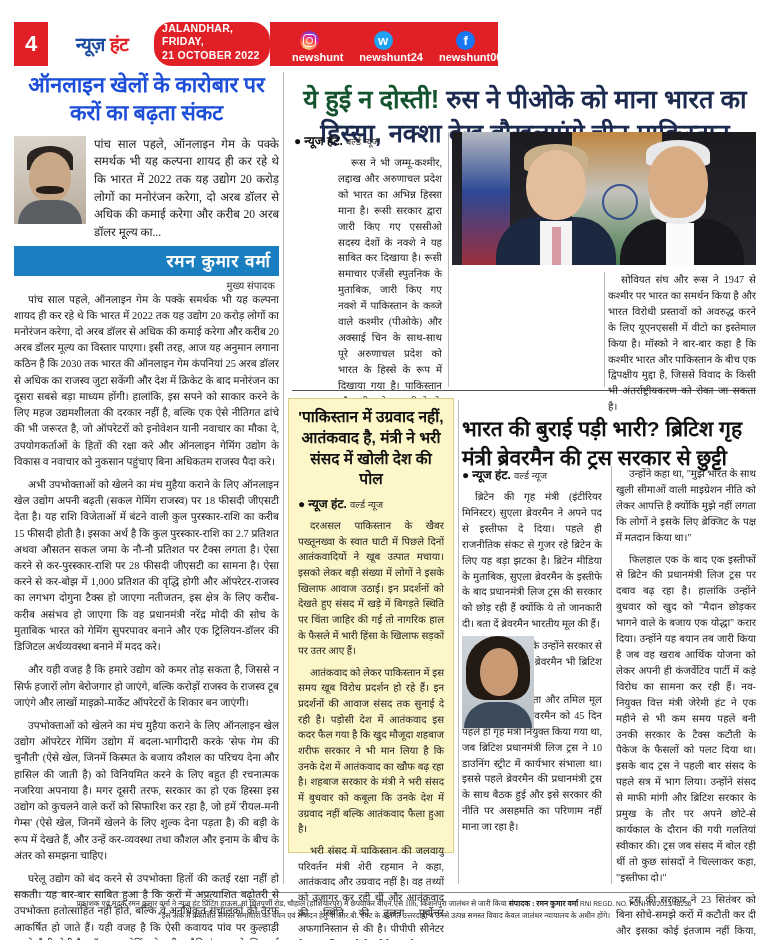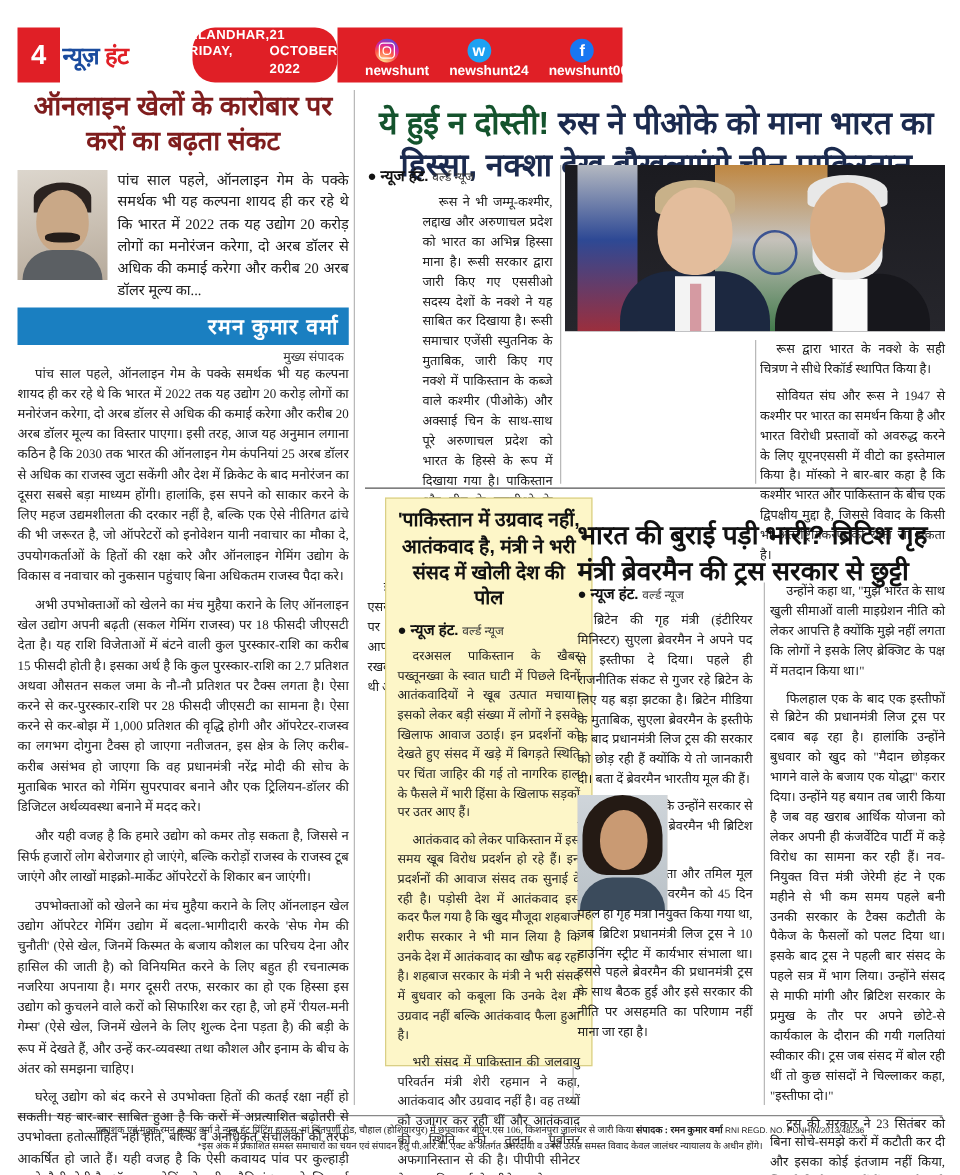--- a/index.html
+++ b/index.html
@@ -22,33 +22,33 @@
     display: flex; align-items: stretch;
   }
   .page-num {
     width: 34px; background: #e01f26; color: #fff;
     display:flex; align-items:center; justify-content:center;
     font-family: "Liberation Sans", sans-serif;
     font-size: 22px; font-weight: 700;
   }
   .logo-box {
     width: 104px; background:#fff;
-    display:flex; align-items:center; justify-content:flex-start;
+    display:flex; align-items:center; justify-content:center;
     border-left: 2px solid #fff;
   }
   .logo-text {
     font-family: "Liberation Sans", sans-serif;
     font-weight: 700; font-size: 19px; letter-spacing:-0.5px;
     white-space: nowrap;
   }
   .logo-text .blue { color:#1a4b9e; }
   .logo-text .red { color:#e01f26; }
   .date-box {
     width: 116px; background:#e01f26; color:#fff;
-    display:flex; flex-direction:row; justify-content:flex-end;
+    display:flex; flex-direction:column; justify-content:flex-start;
     padding-left: 8px; box-sizing:border-box;
     font-family: "Liberation Sans", sans-serif;
     font-size: 10.5px; font-weight: 700; line-height: 1.28;
     letter-spacing: 0.3px;
     border-radius: 18px;
   }
   .section-banner {
     flex: 1 1 auto; background:#1a5fb4; color:#fff;
     display:flex; align-items:center; justify-content:center;
     font-family: "Liberation Sans", sans-serif;
@@ -77,23 +77,23 @@
     font-size: 11px; font-weight: 700; margin-left: 16px;
   }
 
   
   .vrule { position:absolute; width:1px; background:#b9b9b9; }
   .hrule { position:absolute; height:1px; background:#555; }
 
   
   .col-left { position:absolute; left:14px; top:72px; width:265px; }
   .ed-headline {
-    font-family:Liberation Sans, sans-serif;
+    font-family:Liberation Serif, serif;
     font-weight:700; font-size:21.5px; line-height:1.30;
-    text-align:center; color:#7f1d1d; margin:0 0 8px 0;
+    text-align:center; color:#1d4ed8; margin:0 0 8px 0;
   }
   .ed-intro-wrap { display:flex; gap:8px; align-items:flex-start; }
   .ed-photo {
     width: 72px; height: 88px; flex:0 0 auto;
     background: linear-gradient(170deg,#dcd6cd 0%, #c9bfb2 55%, #b6aa9b 100%);
     position:relative; overflow:hidden;
   }
   .ed-photo .face {
     position:absolute; left:50%; top:16px; transform:translateX(-50%);
     width:42px; height:50px; border-radius:50% 50% 45% 45%;
@@ -186,21 +186,20 @@
     font-size:10.2px; line-height:1.56; text-align:justify;
     margin:0 0 6px 0; color:#1c1c1c; text-indent:13px;
   }
   .story-p.first { text-indent:13px;margin-left:44px; }
 
   
   .yellowbox {
     position:absolute; left:288px; top:398px; width:166px; height:455px;
     background:#fdf6c8; border:1px solid #d9cf86; box-sizing:border-box;
     padding:8px 9px;
-    margin-left:20px;
   }
   .yb-head {
     font-family:"Liberation Sans", sans-serif;
     font-weight:700; font-size:15.5px; line-height:1.34;
     text-align:center; color:#111; margin:0 0 5px 0;
   }
   .yb-body p {
     font-size:10.1px; line-height:1.55; text-align:justify;
     margin:0 0 6px 0; color:#1c1c1c; text-indent:12px;
   }
@@ -324,21 +323,20 @@
     <div class="p2body"></div>
       <div class="p2shirt"></div>
     <div class="p2beard"></div>
       <div class="p2hair"></div>
       <div class="p2head"></div>
   </div>
 
   <div class="s1-c2">
   </div>
   <div class="s1-c3">
-    <p class="story-p">रूस द्वारा भारत के नक्शे के सही चित्रण ने सीधे रिकॉर्ड स्थापित किया है।</p>
     <p class="story-p">सोवियत संघ और रूस ने 1947 से कश्मीर पर भारत का समर्थन किया है और भारत विरोधी प्रस्तावों को अवरुद्ध करने के लिए यूएनएससी में वीटो का इस्तेमाल किया है। मॉस्को ने बार-बार कहा है कि कश्मीर भारत और पाकिस्तान के बीच एक द्विपक्षीय मुद्दा है, जिससे विवाद के किसी भी अंतर्राष्ट्रीयकरण को रोका जा सकता है।</p>
   </div>
 
   <div class="yellowbox">
     <h2 class="yb-head">'पाकिस्तान में उग्रवाद नहीं, आतंकवाद है, मंत्री ने भरी संसद में खोली देश की पोल</h2>
     <div class="byline">
       <span class="dot">●</span> <b>न्यूज हंट.</b>
       <span class="sub">वर्ल्ड न्यूज</span>
     </div>
     <div class="yb-body">

